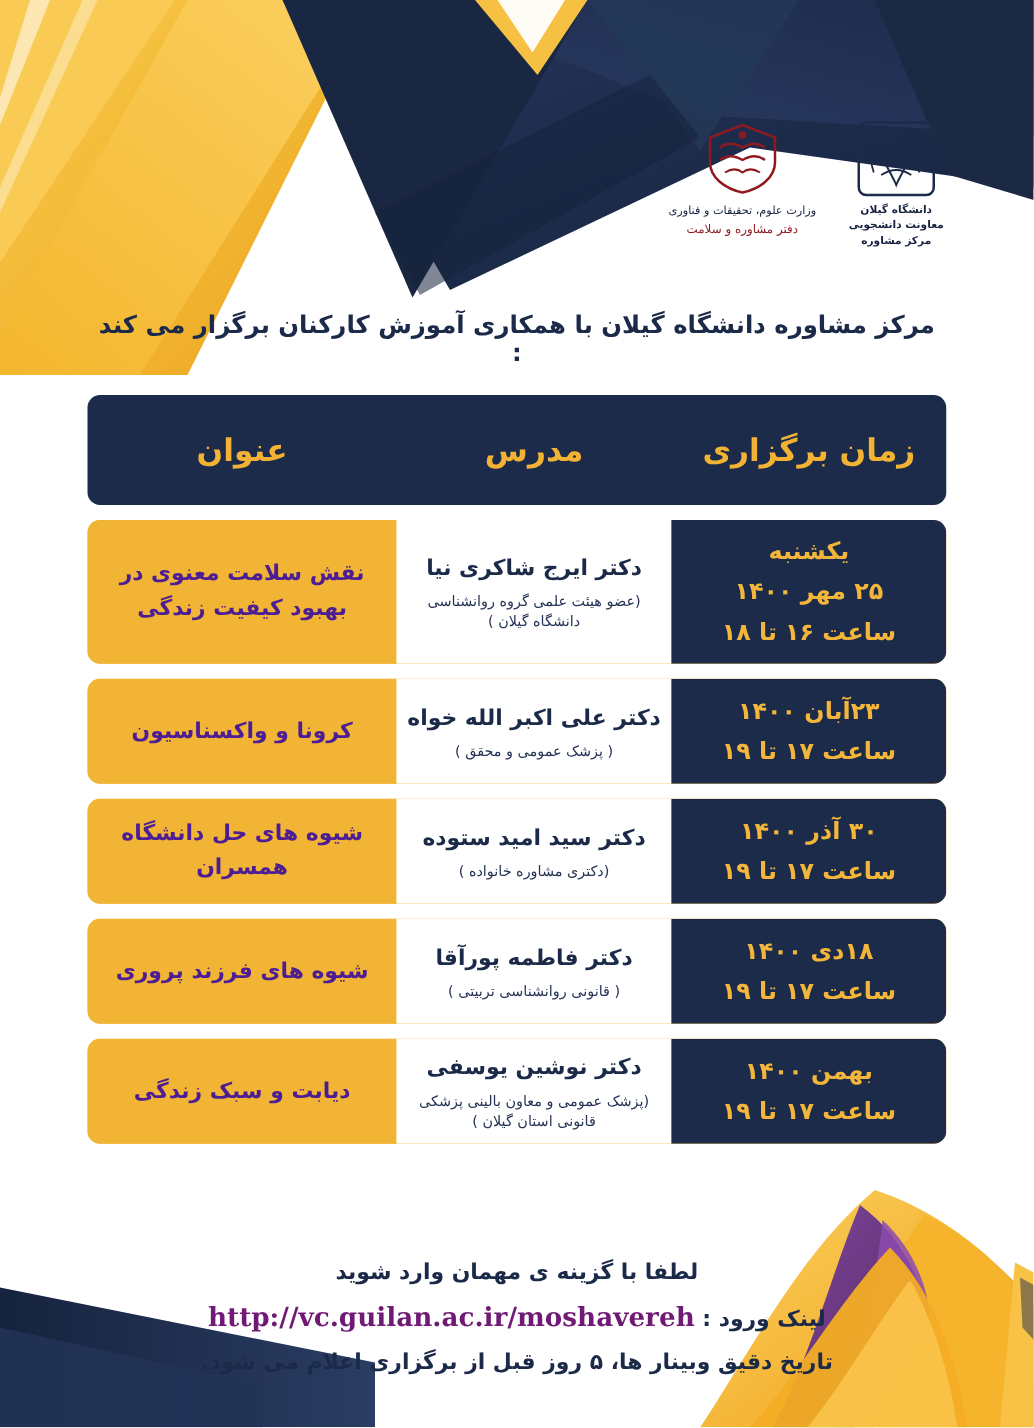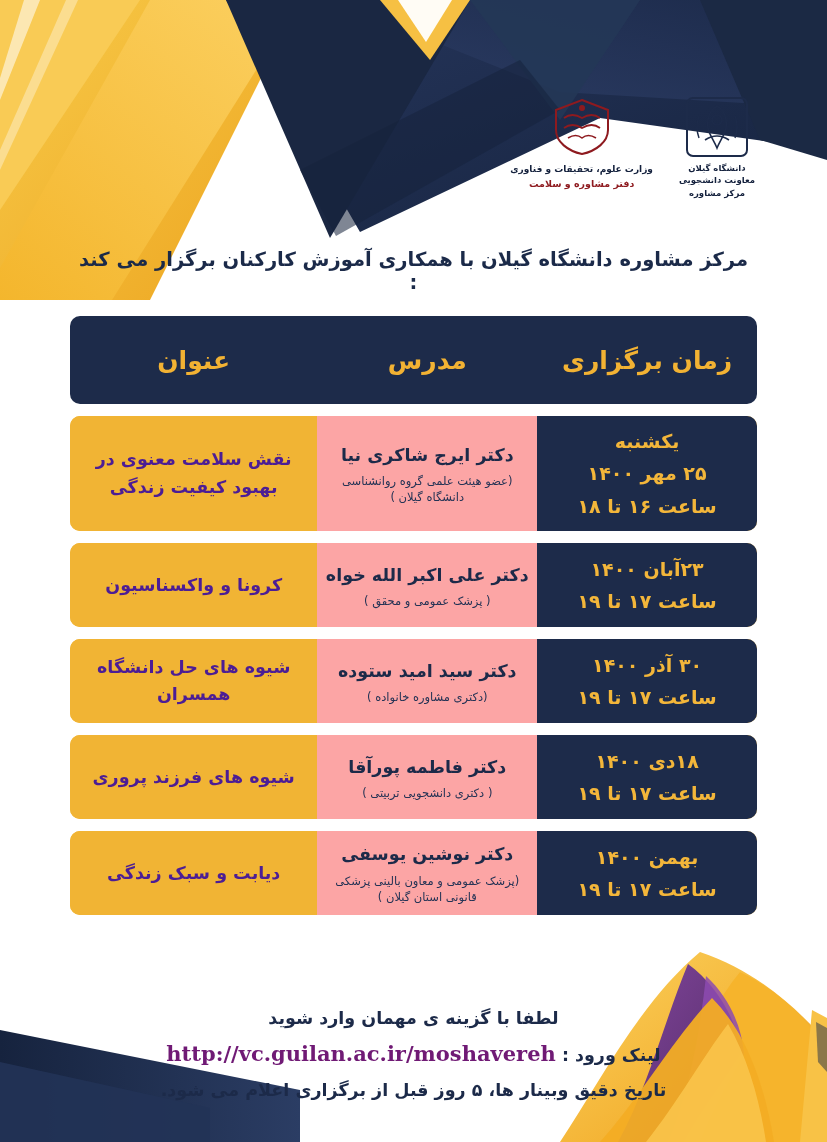--- a/index.html
+++ b/index.html
@@ -66,21 +66,21 @@
   .logo-caption {
     font-size: 8.5px;
     line-height: 1.45;
     font-weight: bold;
     color: #14213d;
     white-space: nowrap;
   }
   .logo-caption-2 {
     font-size: 9.5px;
     line-height: 1.5;
-    font-weight: bold;
+    font-weight: normal;
     color: #8e1a1f;
     white-space: nowrap;
   }
   .logo-caption-2 .sub {
     color: #14213d;
     font-size: 9px;
   }
 
   
   .headline {
@@ -147,21 +147,21 @@
   .cell-title {
     width: 36%;
     background: #f1b434;
     color: #4c1d95;
     font-size: 17.5px;
     font-weight: bold;
     line-height: 1.55;
   }
   .cell-speaker {
     width: 32%;
-    background: #fca5a5;
+    background: #ffffff;
     color: #1c2a49;
   }
   .cell-time {
     width: 32%;
     background: #1d2b4a;
     color: #f3b63a;
     font-size: 19px;
     font-weight: bold;
     line-height: 1.6;
   }
@@ -351,21 +351,21 @@
       <div class="cell cell-title">شیوه های حل دانشگاه همسران</div>
     </div>
 
     <div class="row">
       <div class="cell cell-time">
         <span class="time-line">۱۸دی ۱۴۰۰</span>
         <span class="time-line">ساعت ۱۷ تا ۱۹</span>
       </div>
       <div class="cell cell-speaker">
         <div class="sp-name">دکتر فاطمه پورآقا</div>
-        <div class="sp-role">( دکتری دانشجویی تربیتی )</div>
+        <div class="sp-role">( قانونی روانشناسی تربیتی )</div>
       </div>
       <div class="cell cell-title">شیوه های فرزند پروری</div>
     </div>
 
     <div class="row">
       <div class="cell cell-time">
         <span class="time-line">بهمن ۱۴۰۰</span>
         <span class="time-line">ساعت ۱۷ تا ۱۹</span>
       </div>
       <div class="cell cell-speaker">

